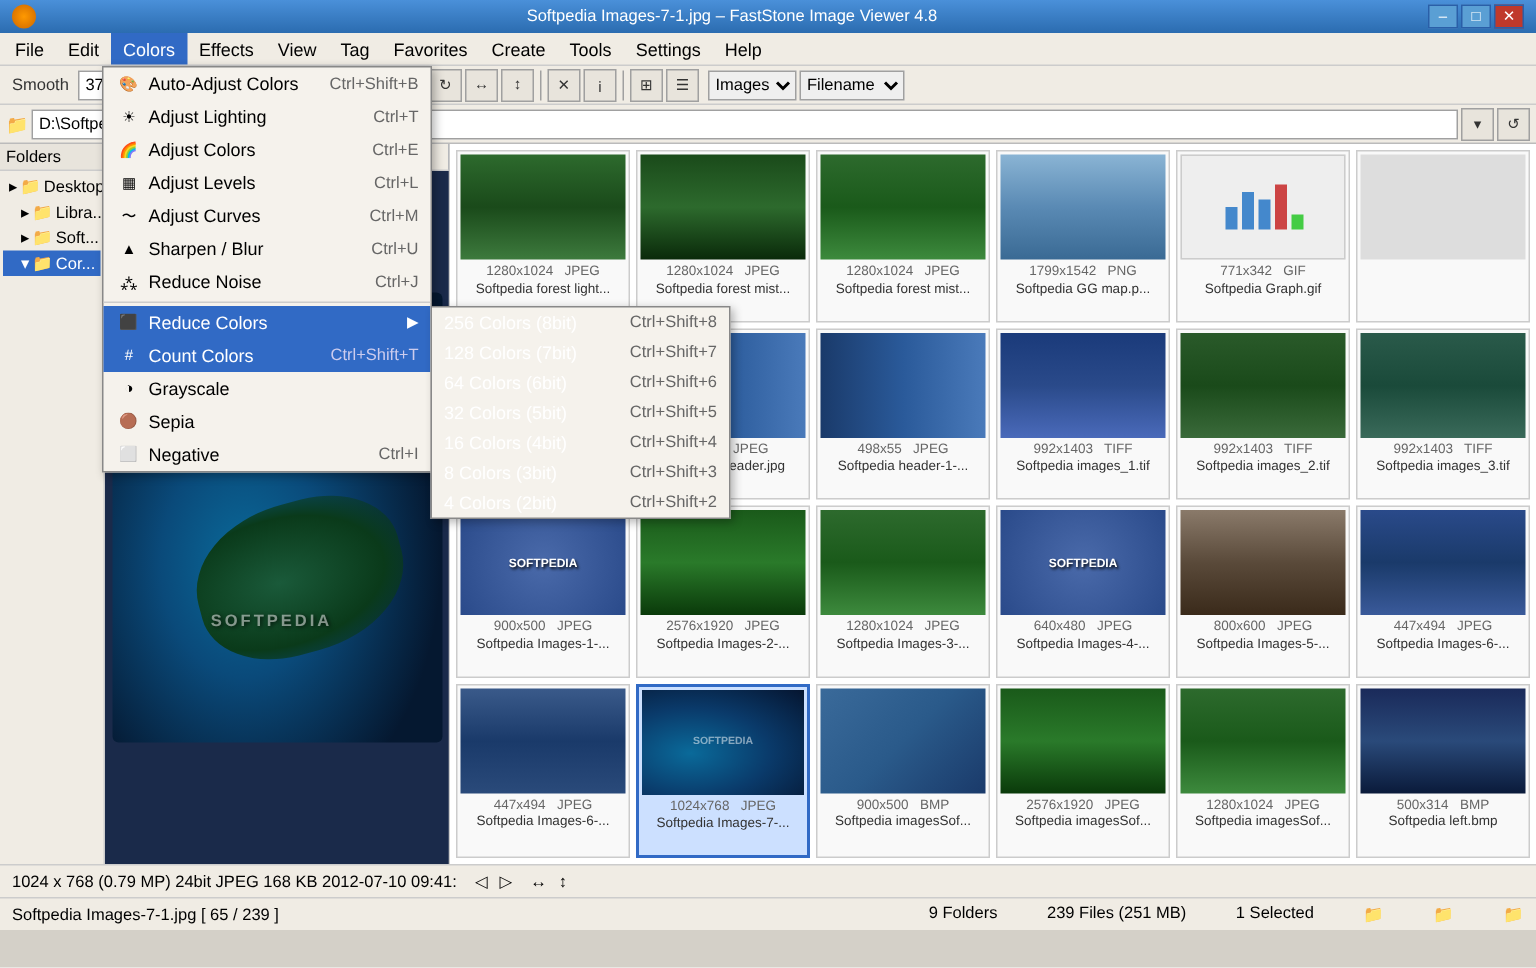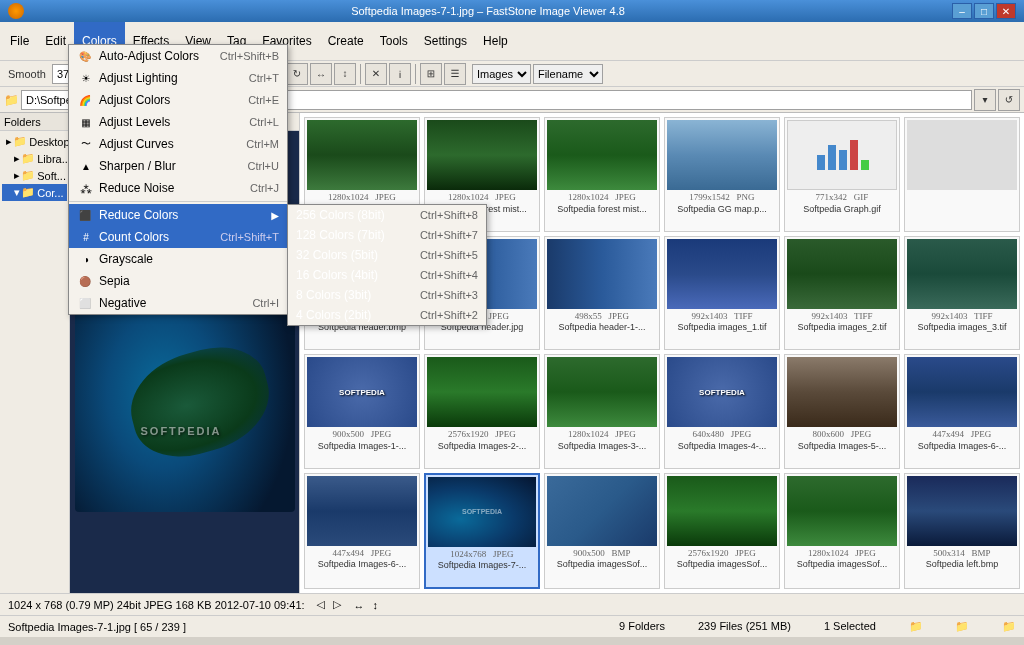--- a/index.html
+++ b/index.html
@@ -22,21 +22,21 @@
       width: 20px; height: 16px; background: #5a9fd4; border: 1px solid #2a5fa8;
       color: white; font-size: 10px; display: flex; align-items: center; justify-content: center;
       cursor: pointer;
     }
     .title-btn.close { background: #c0392b; }
     .title-btn.max { background: #5a9fd4; }
 
     
     .menu-bar {
       background: #f0ece4;
-      height: 39px;
+      height: 22px;
       display: flex;
       border-bottom: 1px solid #ccc;
       padding: 0 2px;
     }
     .menu-item {
       padding: 2px 8px;
       cursor: pointer;
       font-size: 12px;
       height: 100%;
       display: flex;
@@ -162,21 +162,21 @@
     }
     .thumb-item.selected { border: 2px solid #316ac5; background: #cce0ff; }
     .thumb-img {
       width: 100%;
       height: 70px;
       display: flex;
       align-items: center;
       justify-content: center;
       overflow: hidden;
     }
-    .thumb-info { font-size: 9px; color: #666; text-align: center; line-height: 1.3; margin-top: 2px; font-family: Liberation Serif, serif; }
+    .thumb-info { font-size: 9px; color: #666; text-align: center; line-height: 1.3; margin-top: 2px; }
     .thumb-name { font-size: 9px; color: #333; text-align: center; word-break: break-all; }
 
     
     .status-bar {
       height: 22px;
       background: #f0ece4;
       border-top: 1px solid #ccc;
       display: flex;
       align-items: center;
       padding: 0 8px;
@@ -589,20 +589,24 @@
     <div class="submenu">
       <div class="submenu-item">
         <span>256 Colors (8bit)</span>
         <span class="submenu-shortcut">Ctrl+Shift+8</span>
       </div>
       <div class="submenu-item">
         <span>128 Colors (7bit)</span>
         <span class="submenu-shortcut">Ctrl+Shift+7</span>
       </div>
       <div class="submenu-item">
+        <span>64 Colors (6bit)</span>
+        <span class="submenu-shortcut">Ctrl+Shift+6</span>
+      </div>
+      <div class="submenu-item">
         <span>32 Colors (5bit)</span>
         <span class="submenu-shortcut">Ctrl+Shift+5</span>
       </div>
       <div class="submenu-item">
         <span>16 Colors (4bit)</span>
         <span class="submenu-shortcut">Ctrl+Shift+4</span>
       </div>
       <div class="submenu-item">
         <span>8 Colors (3bit)</span>
         <span class="submenu-shortcut">Ctrl+Shift+3</span>

